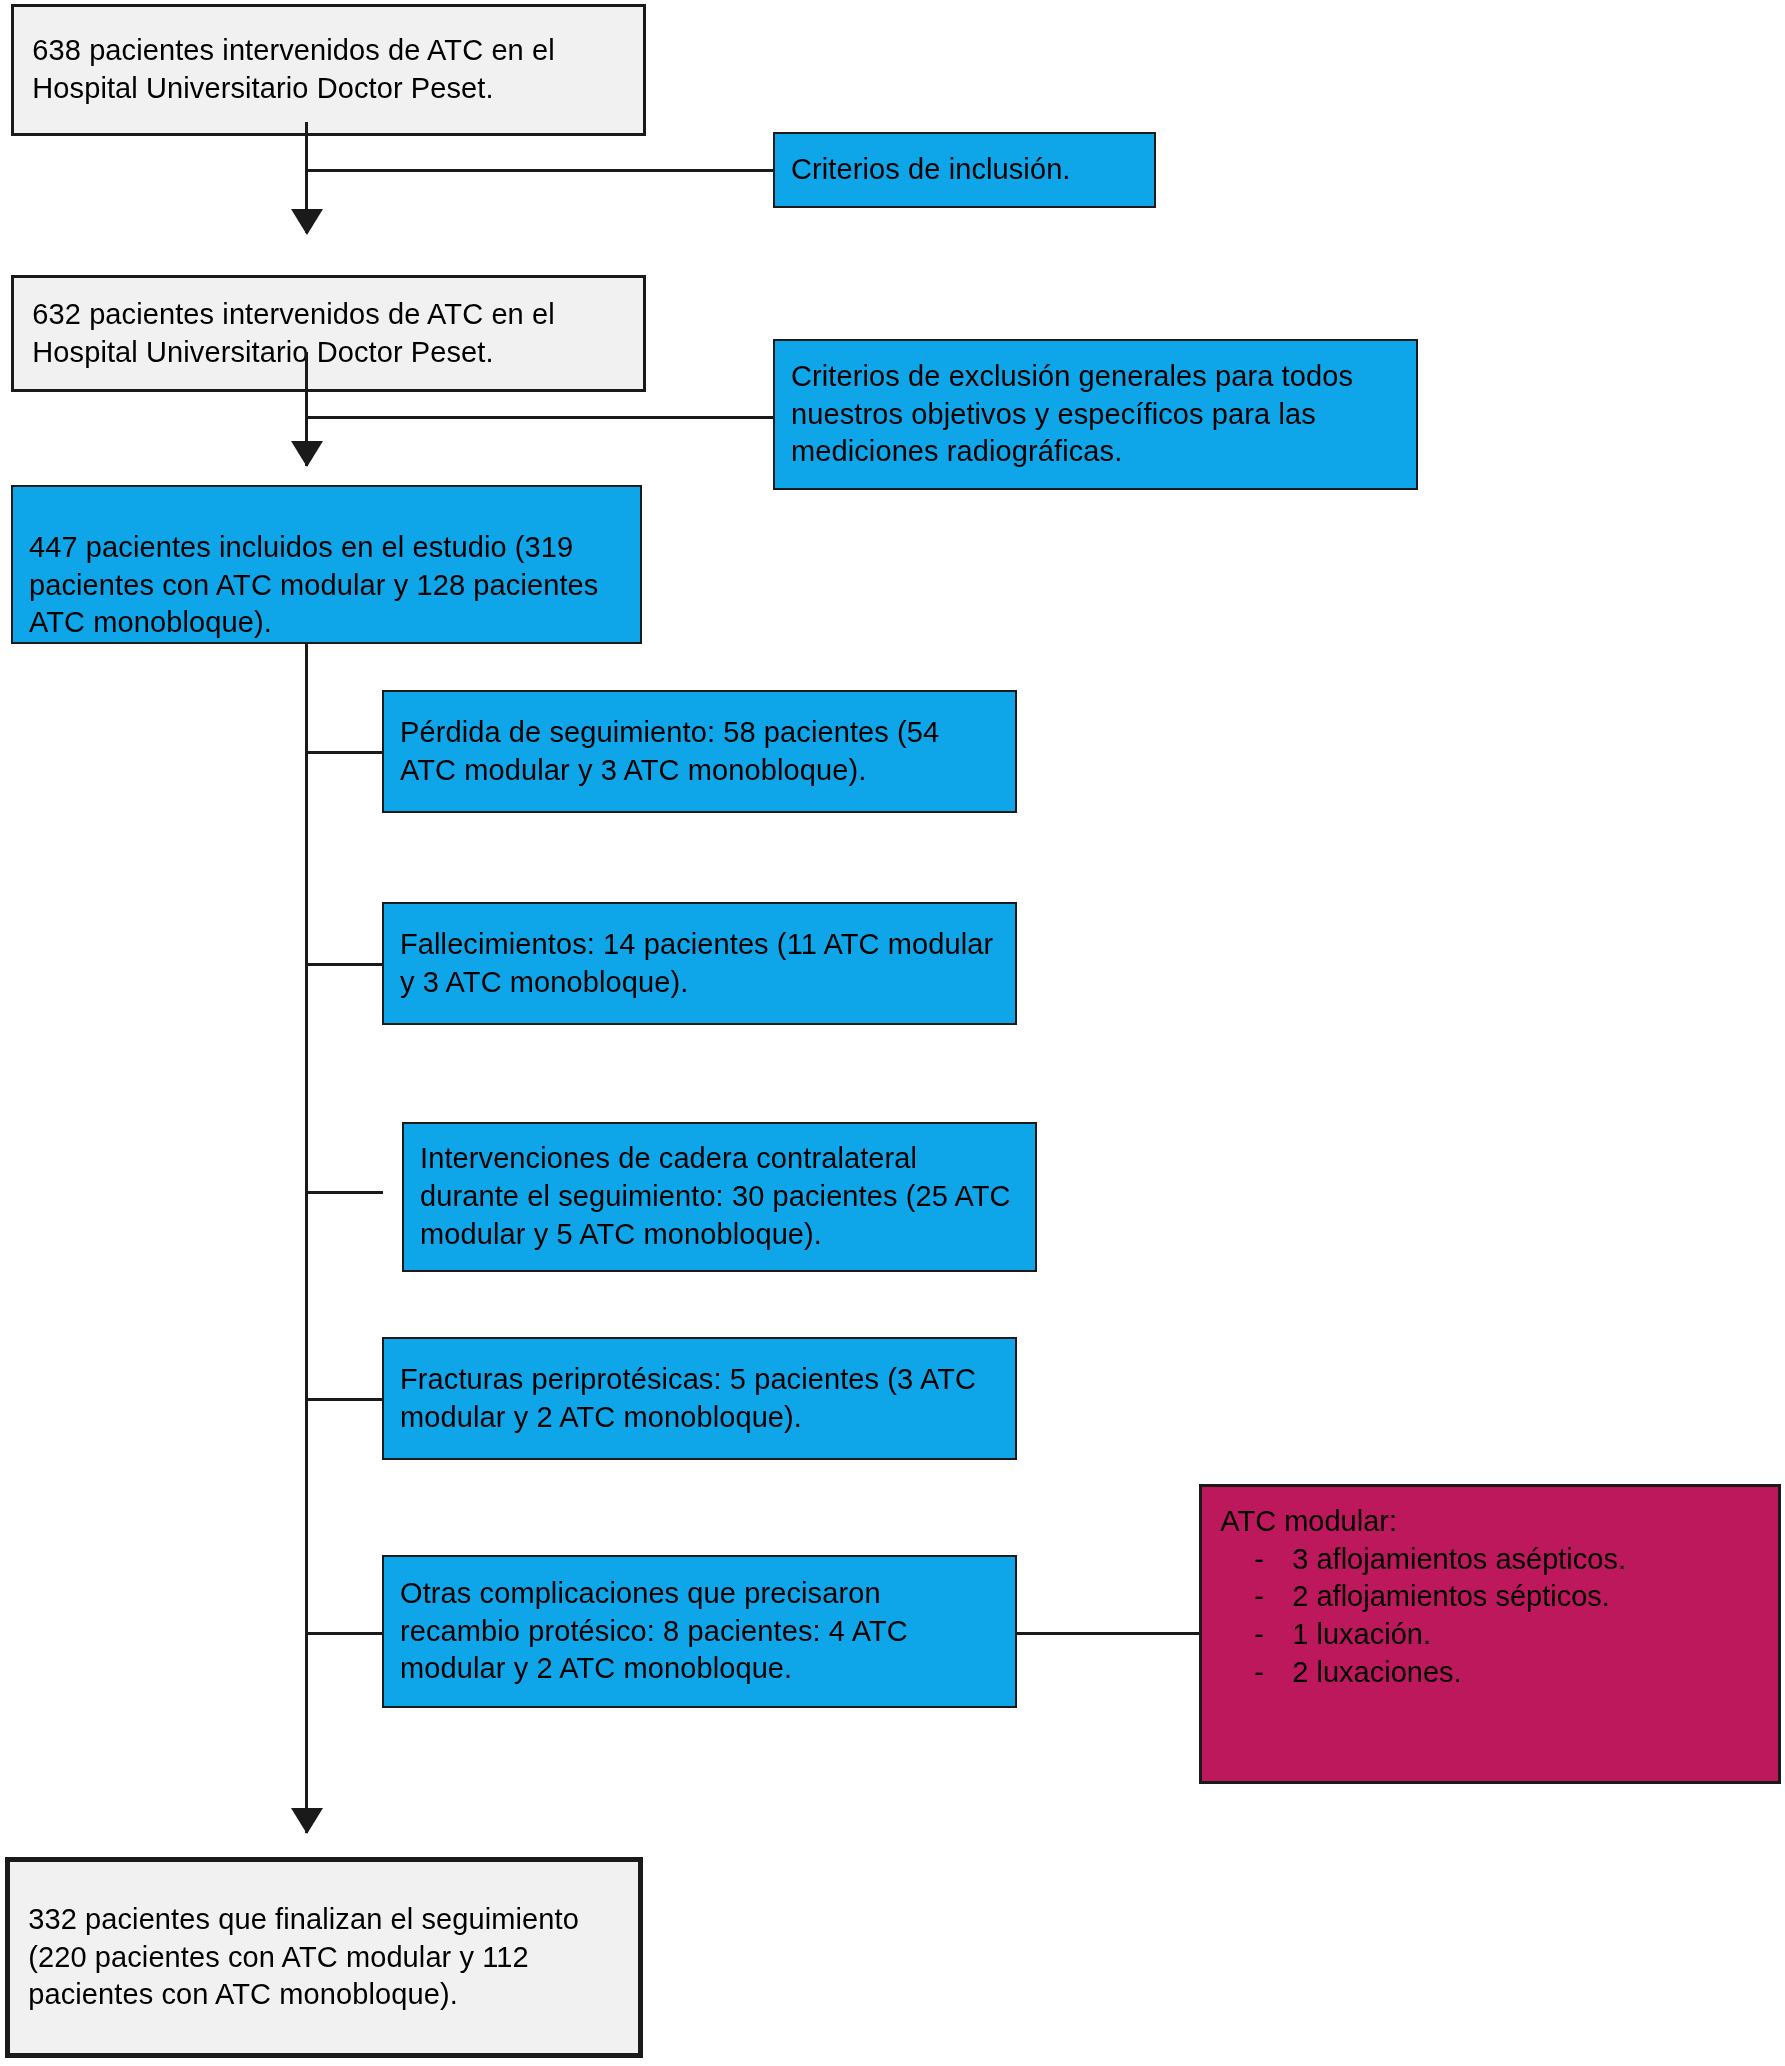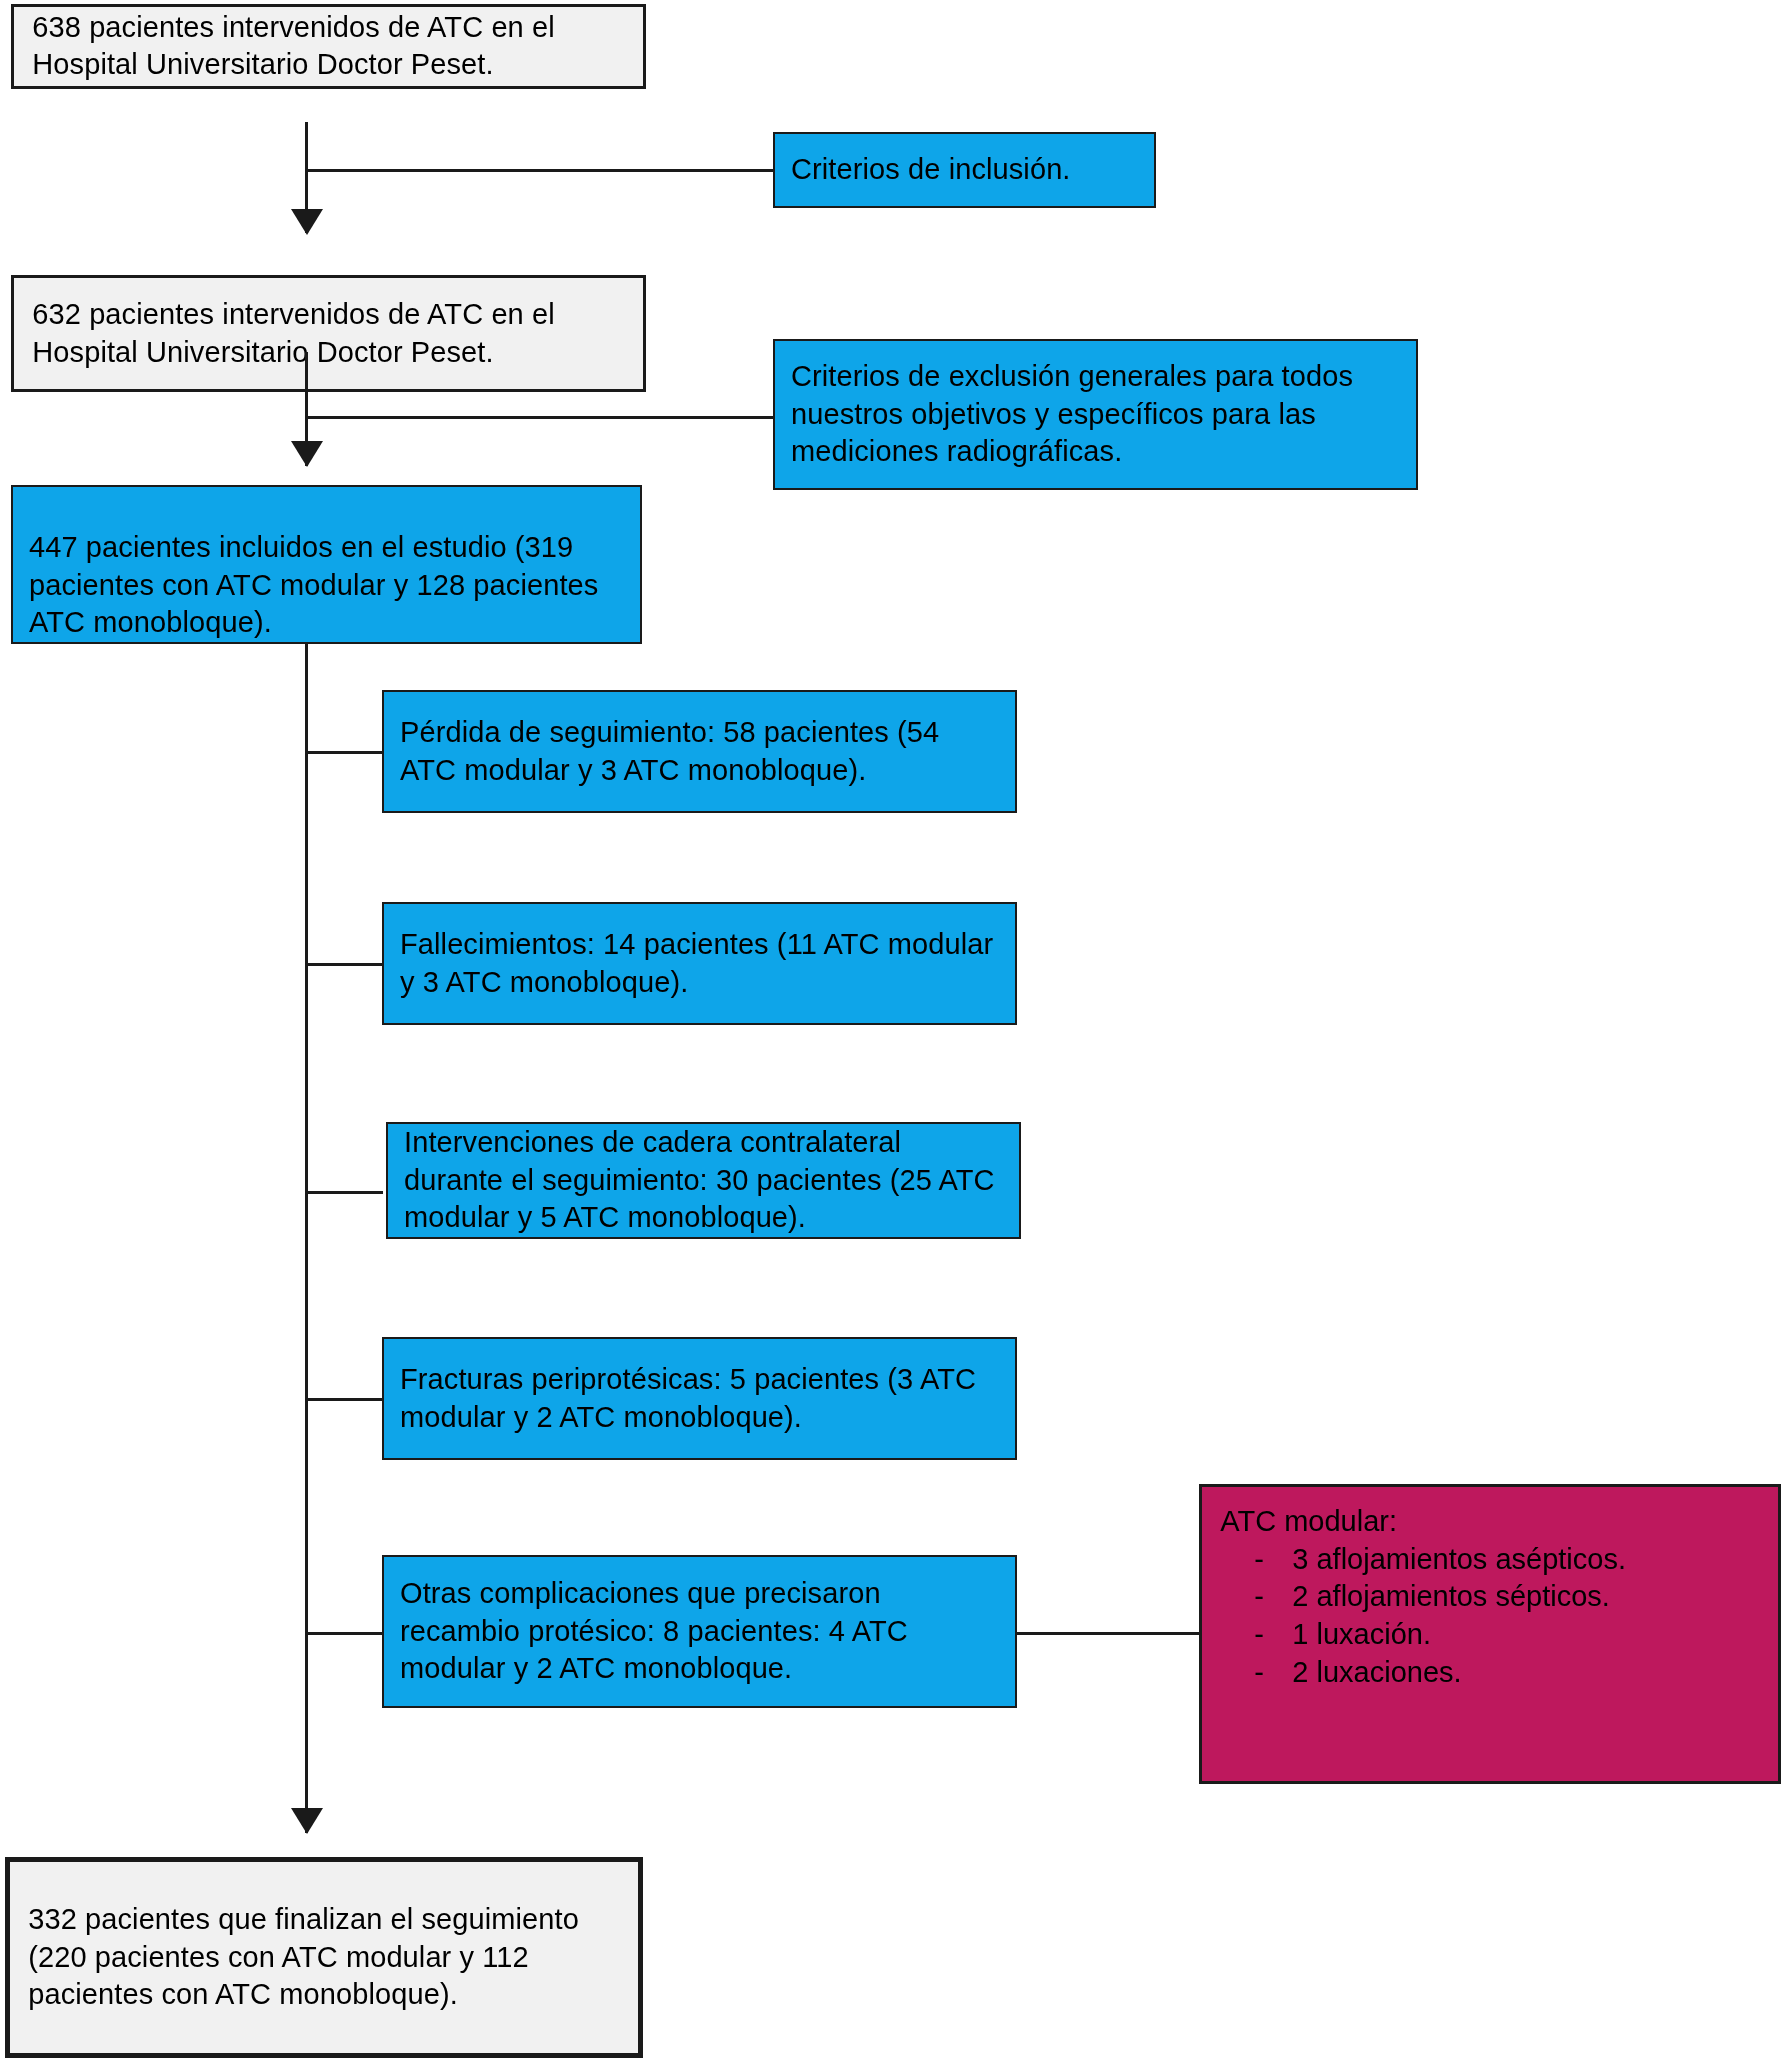--- a/index.html
+++ b/index.html
@@ -74,21 +74,21 @@
   .detail-list .bullet .dash {
     position: absolute;
     left: 34px;
   }
 </style>
 </head>
 <body>
 
 <div id="canvas">
 
-  <div class="node shaded" style="left:11px; top:3.7px; width:635px; height:85px;">
+  <div class="node shaded" style="left:11px; top:3.7px; width:635px; height:132px;">
     <span class="txt">638 pacientes intervenidos de ATC en el Hospital Universitario Doctor Peset.</span>
   </div>
 
   <div class="line v" style="left:305px; top:122px; height:111px;"></div>
 
   <div class="line h" style="left:305px; top:169px; width:469px;"></div>
   <div class="arrow" style="left:291px; top:209px;"></div>
 
   <div class="node" style="left:773px; top:132px; width:383px; height:76px;">
     <span class="txt">Criterios de inclusión.</span>
@@ -121,21 +121,21 @@
   <div class="line h" style="left:305px; top:1632px; width:78px;"></div>
 
   <div class="node" style="left:382px; top:690px; width:635px; height:123px;">
     <span class="txt">Pérdida de seguimiento: 58 pacientes (54 ATC modular y 3 ATC monobloque).</span>
   </div>
 
   <div class="node" style="left:382px; top:902px; width:635px; height:123px;">
     <span class="txt">Fallecimientos: 14 pacientes (11 ATC modular y 3 ATC monobloque).</span>
   </div>
 
-  <div class="node" style="left:386px; top:1122px; width:635px; height:117px;">
+  <div class="node" style="left:402px; top:1122px; width:635px; height:150px;">
     <span class="txt">Intervenciones de cadera contralateral durante el seguimiento: 30 pacientes (25 ATC modular y 5 ATC monobloque).</span>
   </div>
 
   <div class="node" style="left:382px; top:1337px; width:635px; height:123px;">
     <span class="txt">Fracturas periprotésicas: 5 pacientes (3 ATC modular y 2 ATC monobloque).</span>
   </div>
 
   <div class="node" style="left:382px; top:1555px; width:635px; height:153px;">
     <span class="txt">Otras complicaciones que precisaron recambio protésico: 8 pacientes: 4 ATC modular y 2 ATC monobloque.</span>
   </div>

